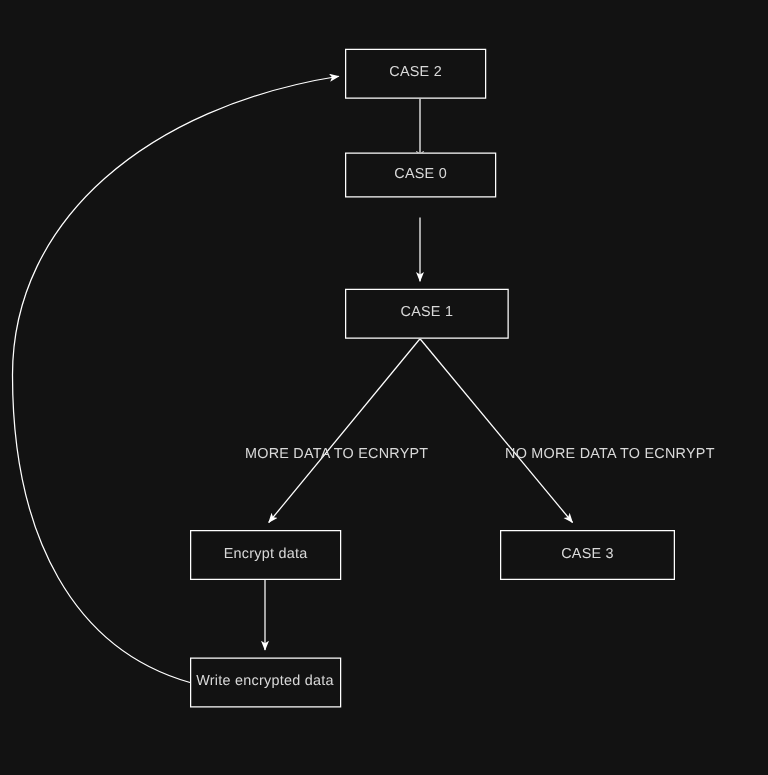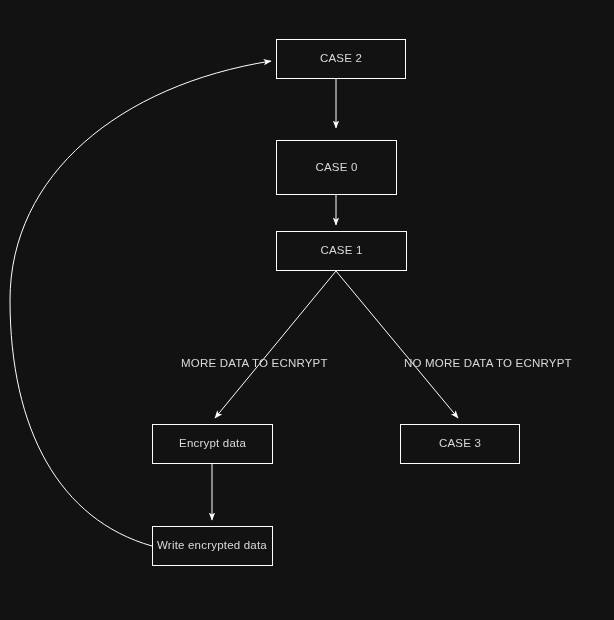--- a/index.html
+++ b/index.html
@@ -83,41 +83,41 @@
 
     <g>
       <line x1="212" y1="464" x2="212" y2="520" stroke="#ffffff" stroke-width="1" marker-end="url(#arrowhead)"></line>
     </g>
 
     <g>
       <path d="M152,546 C 60,520 10,430 10,300 C 10,175 120,85 271,61" fill="none" stroke="#ffffff" stroke-width="1" marker-end="url(#arrowhead)"></path>
     </g>
   </svg>
 
-  <div class="node" style="left:276px; top:39px; width:130px; height:40px;">
+  <div class="node" style="left:276px; top:39px; width:113px; height:40px;">
     <span>CASE 2</span>
   </div>
 
-  <div class="node" style="left:276px; top:140px; width:121px; height:55px;">
+  <div class="node" style="left:276px; top:122px; width:121px; height:36px;">
     <span>CASE 0</span>
   </div>
 
   <div class="node" style="left:276px; top:231px; width:131px; height:40px;">
     <span>CASE 1</span>
   </div>
 
   <div class="node" style="left:152px; top:424px; width:121px; height:40px;">
     <span>Encrypt data</span>
   </div>
 
-  <div class="node" style="left:400px; top:424px; width:120px; height:40px;">
+  <div class="node" style="left:400px; top:424px; width:140px; height:40px;">
     <span>CASE 3</span>
   </div>
 
   <div class="node tight" style="left:152px; top:526px; width:121px; height:40px;">
     <span>Write encrypted data</span>
   </div>
 
-  <div class="edge-label" style="left:181px; top:358px;">MORE DATA TO ECNRYPT</div>
+  <div class="edge-label" style="left:196px; top:358px;">MORE DATA TO ECNRYPT</div>
 
   <div class="edge-label" style="left:404px; top:358px;">NO MORE DATA TO ECNRYPT</div>
 
 </div>
 
 </body></html>

